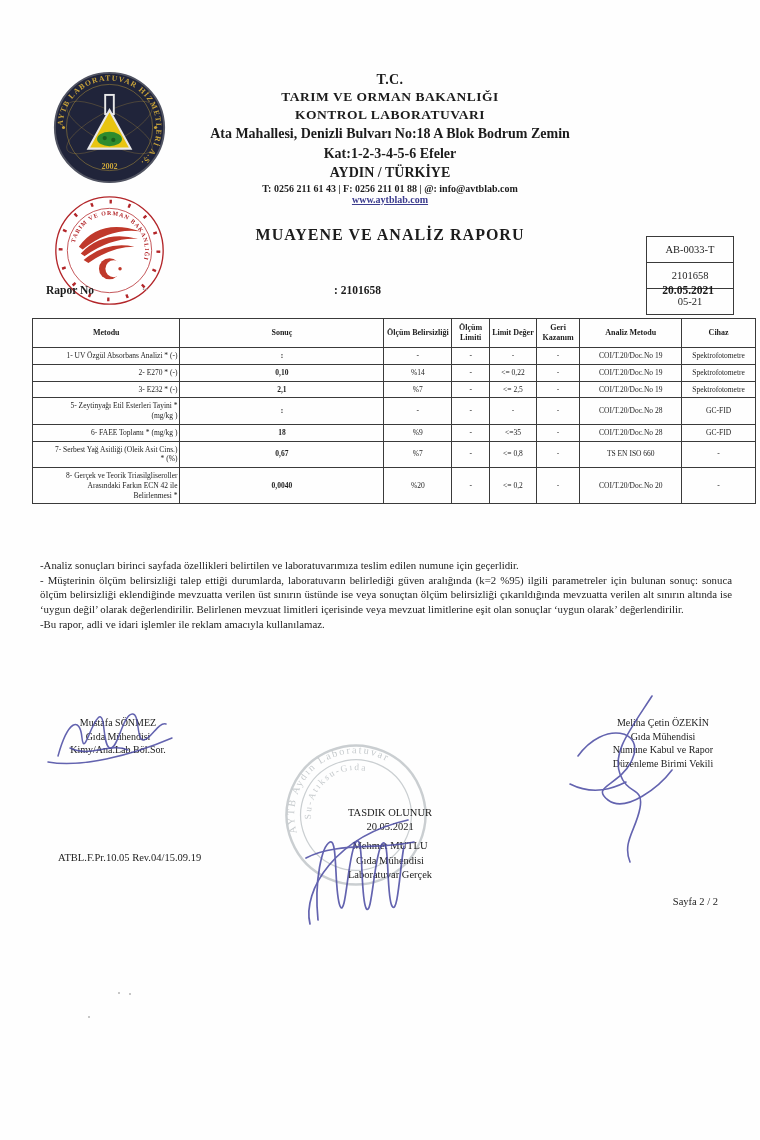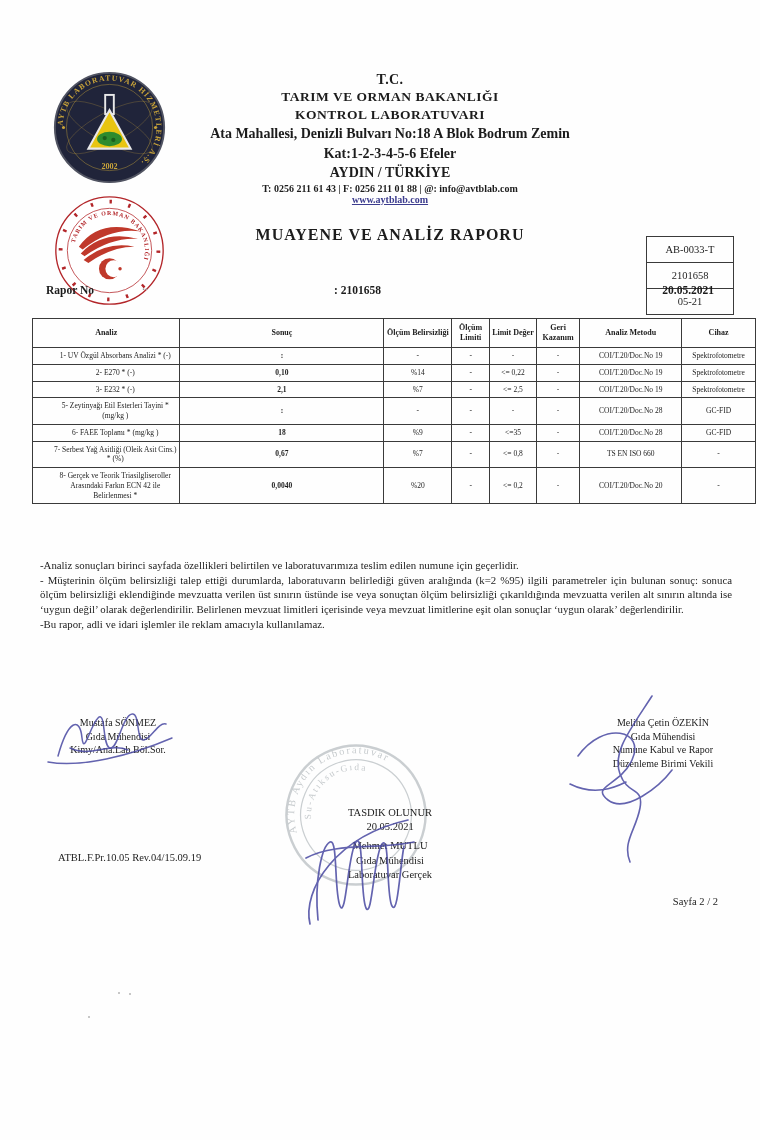--- a/index.html
+++ b/index.html
@@ -34,21 +34,21 @@
   .report-value { position:absolute; left:288px; top:0; }
   .report-date  { position:absolute; right:0; top:0; }
   .faint-mark { position:absolute; color:#9a9a9a; font-size:9px; }
 
   
   .tbl-wrap { position:absolute; left:32px; top:318px; width:724px; }
   table { width:100%; border-collapse:collapse; table-layout:fixed; }
   th, td { border:1.4px solid #3a3a3a; padding:3px 2px; vertical-align:middle; }
   th { font-size:8px; font-weight:bold; text-align:center; line-height:1.25; padding:4px 1px; }
   td { font-size:7.5px; line-height:1.3; }
-  td.cell-analiz { text-align:center; padding-left:20px; }
+  td.cell-analiz { text-align:right; padding-left:20px; }
   td.cell-sonuc  { text-align:center; font-weight:bold; }
   td.cell-center { text-align:center; }
   col.c-analiz { width:20.4%; } col.c-sonuc { width:28.2%; }
   col.c-belirs { width:9.4%; }  col.c-limiti { width:5.2%; }
   col.c-deger  { width:6.5%; }  col.c-kazanim{ width:6.0%; }
   col.c-metod  { width:14.1%; } col.c-cihaz { width:10.2%; }
 
   
   .notes { position:absolute; left:40px; top:558px; width:692px; font-size:10.8px; line-height:1.36; text-align:justify; }
   .notes p { margin:0; }
@@ -145,21 +145,21 @@
           <col class="c-sonuc">
           <col class="c-belirs">
           <col class="c-limiti">
         <col class="c-deger">
           <col class="c-kazanim">
           <col class="c-metod">
           <col class="c-cihaz">
       </colgroup>
       <thead>
           <tr>
-            <th>Analiz</th>
+            <th>Metodu</th>
             <th>Sonuç</th>
             <th>Ölçüm Belirsizliği</th>
             <th>Ölçüm Limiti</th>
             <th>Limit Değer</th>
             <th>Geri Kazanım</th>
             <th>Analiz Metodu</th>
             <th>Cihaz</th>
           </tr>
         </thead>
       <tbody>

